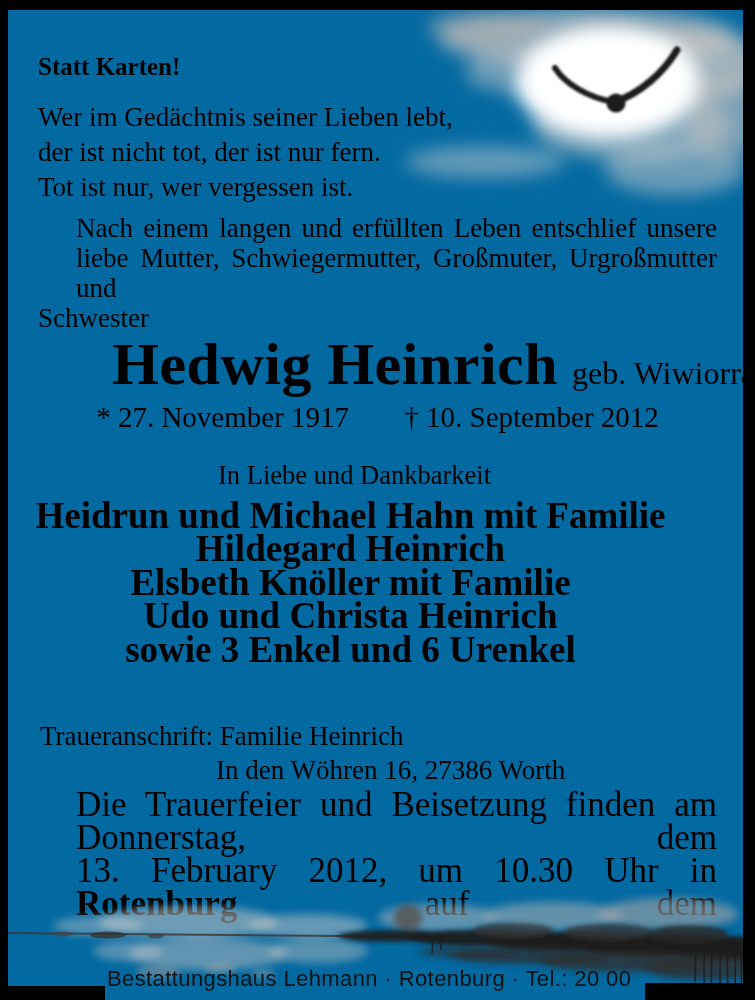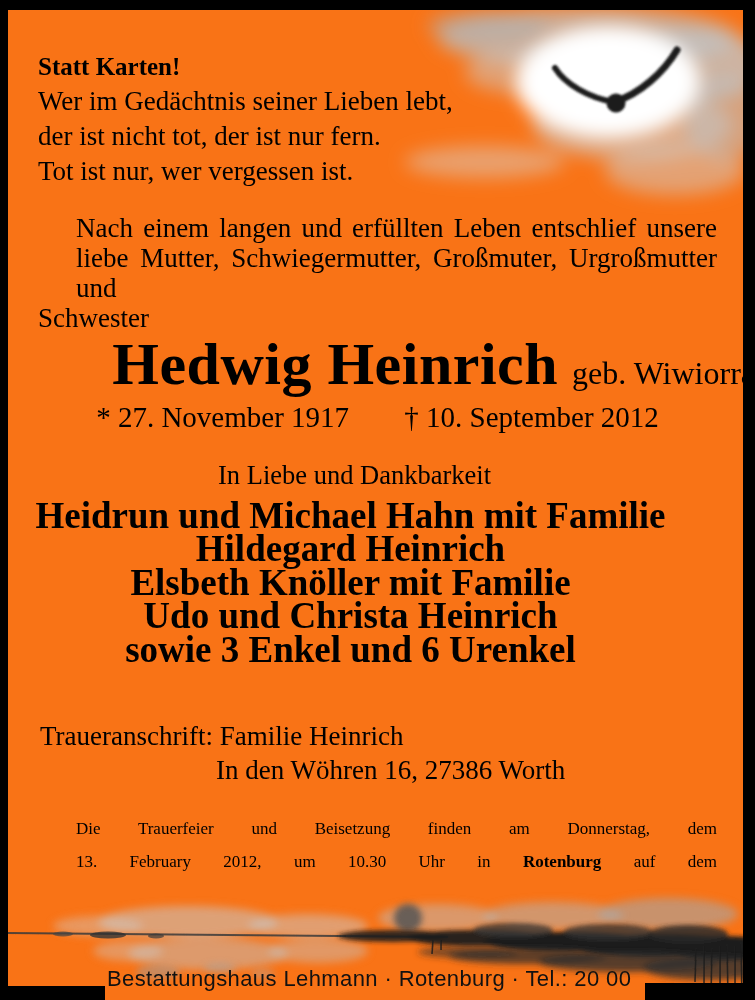--- a/index.html
+++ b/index.html
@@ -1,46 +1,46 @@
 <!DOCTYPE html>
 <html><head>
 <meta charset="utf-8">
 <style>
   html,body{margin:0;padding:0;background:#888;}
   .page{
-    position:relative;width:755px;height:1000px;background:#f97316;
+    position:relative;width:755px;height:1000px;background:#0369a1;
     overflow:hidden;font-family:"Liberation Serif",serif;color:#000;
     margin:0 auto;
     text-decoration:underline;
   }
   .frame{position:absolute;background:#000;}
   .frame-top{left:0;top:0;width:755px;height:10px;}
   .frame-left{left:0;top:0;width:8px;height:1000px;}
   .frame-right{left:743px;top:0;width:12px;height:1000px;}
   .bar-bottom-left{left:0;top:986px;width:105px;height:14px;}
   .bar-bottom-right{left:645px;top:983px;width:110px;height:17px;}
 
   .sky{position:absolute;left:393px;top:10px;overflow:visible;pointer-events:none;}
   .landscape{position:absolute;left:8px;top:896px;overflow:visible;pointer-events:none;}
 
   .blk{position:absolute;}
   .header{left:38px;top:52px;font-size:25px;font-weight:bold;line-height:30px;}
-  .poem{left:38px;top:84px;font-size:27px;line-height:35px;}
+  .poem{left:38px;top:100px;font-size:27px;line-height:35px;}
   .intro{left:38px;top:213px;width:679px;font-size:27px;line-height:30px;}
   .jline{text-align:justify;text-align-last:justify;margin-left:38px;}
   .nameline{left:0;top:330px;width:755px;text-align:right;white-space:nowrap;}
   .deceased-name{font-size:60px;font-weight:bold;letter-spacing:0.5px;}
   .maiden-name{font-size:32px;margin-left:10px;}
   .dates{left:0;top:402px;width:755px;text-align:center;font-size:29px;line-height:30px;}
   .birth{margin-right:48px;}
   .dedication{left:0;top:461px;width:709px;text-align:center;font-size:26.5px;line-height:29px;}
   .mourners{left:0;top:499px;width:701px;text-align:center;font-size:37px;font-weight:bold;line-height:33.4px;}
   .address{left:40px;top:719px;font-size:27px;line-height:34px;}
   .address-l2{padding-left:176px;}
-  .funeral{left:38px;top:812px;width:679px;font-size:17px;line-height:33px;}
+  .funeral{left:38px;top:788px;width:679px;font-size:35px;line-height:33px;}
   .footer{
     left:107px;top:966px;width:540px;text-align:left;
     font-family:"Liberation Sans",sans-serif;font-weight:300;
     font-size:22px;letter-spacing:0.4px;color:#111;white-space:nowrap;
   }
 </style>
 </head>
 <body>
 
 <div class="page">

